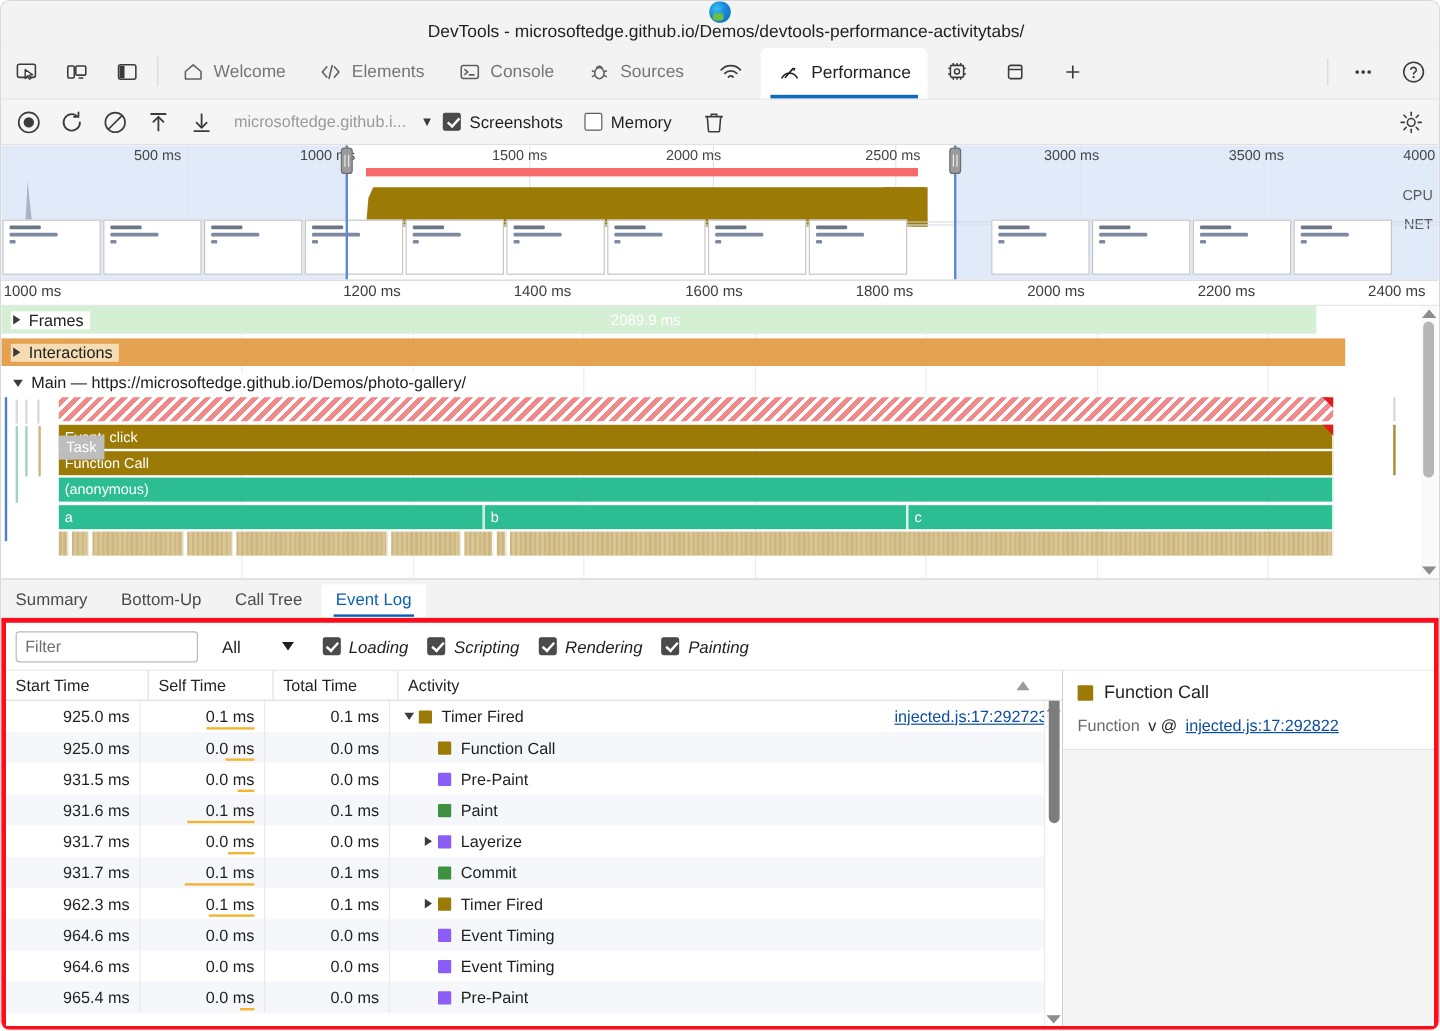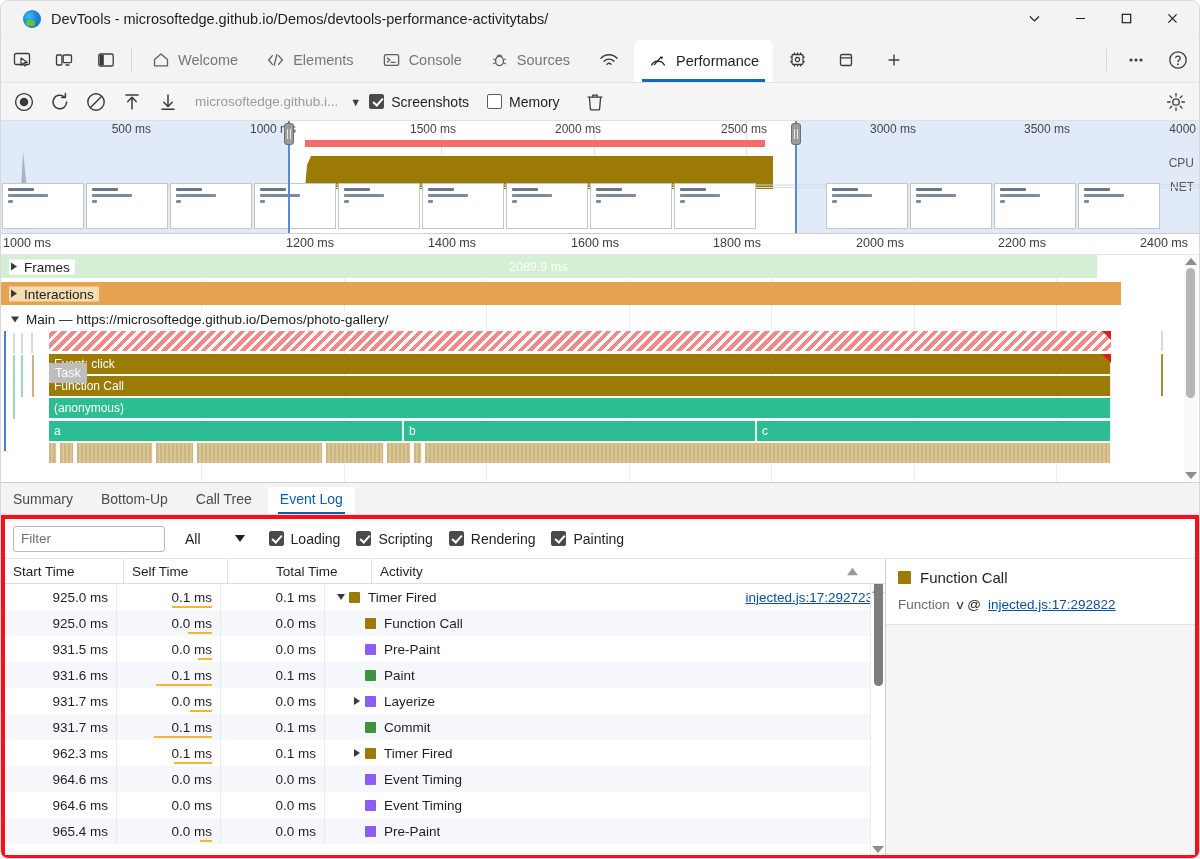--- a/index.html
+++ b/index.html
@@ -18,22 +18,23 @@
     border-radius: 8px;
     overflow: hidden;
   }
 
   
   .titlebar {
     height: 36px;
     background: #f3f3f3;
     display: flex;
     align-items: center;
-    padding-left: 22px;
+    padding-left: 10px;
     border-bottom: 1px solid #eeeeee;
+    flex-direction: column;
   }
   .app-logo {
     width: 18px; height: 18px;
     border-radius: 50%;
     background: radial-gradient(circle at 35% 35%, #35c1f1 0%, #1b86d8 45%, #0f6cbd 100%);
     position: relative;
     flex: 0 0 auto;
     margin-right: 10px;
   }
   .app-logo::after {
@@ -406,40 +407,40 @@
     margin-left: 16px;
     font-size: 14px; color: #1f1f1f;
     padding: 2px 4px;
   }
   .el-select .arrow-dn2 {
     width: 0; height: 0;
     border-left: 5.5px solid transparent;
     border-right: 5.5px solid transparent;
     border-top: 7px solid #1f1f1f;
   }
-  .el-cats { display: flex; align-items: center; margin-left: 20px; }
+  .el-cats { display: flex; align-items: center; margin-left: 20px; font-style: italic; }
   .el-main { flex: 1 1 auto; display: flex; min-height: 0; }
   .el-table { flex: 1 1 auto; display: flex; flex-direction: column; min-width: 0; position: relative; }
   .tbl-head {
     display: flex;
     height: 25px;
     background: #ffffff;
     border-bottom: 1px solid #dcdcdc;
     font-size: 13.5px;
     color: #1f1f1f;
     flex: 0 0 auto;
   }
   .th {
     display: flex; align-items: center;
     padding: 0 8px;
     border-right: 1px solid #e0e0e0;
   }
   .th.c0 { width: 119px; }
   .th.c1 { width: 104px; }
-  .th.c2 { width: 104px; margin-left: 40px; }
+  .th.c2 { width: 104px; }
   .th.c3 { flex: 1 1 auto; border-right: none; }
   .tbl-body { flex: 1 1 auto; overflow: hidden; position: relative; }
   .tr {
     display: flex;
     height: 26px;
     font-size: 13.5px;
     color: #1f1f1f;
     align-items: center;
   }
   .tr.alt { background: #f5f7fa; }

